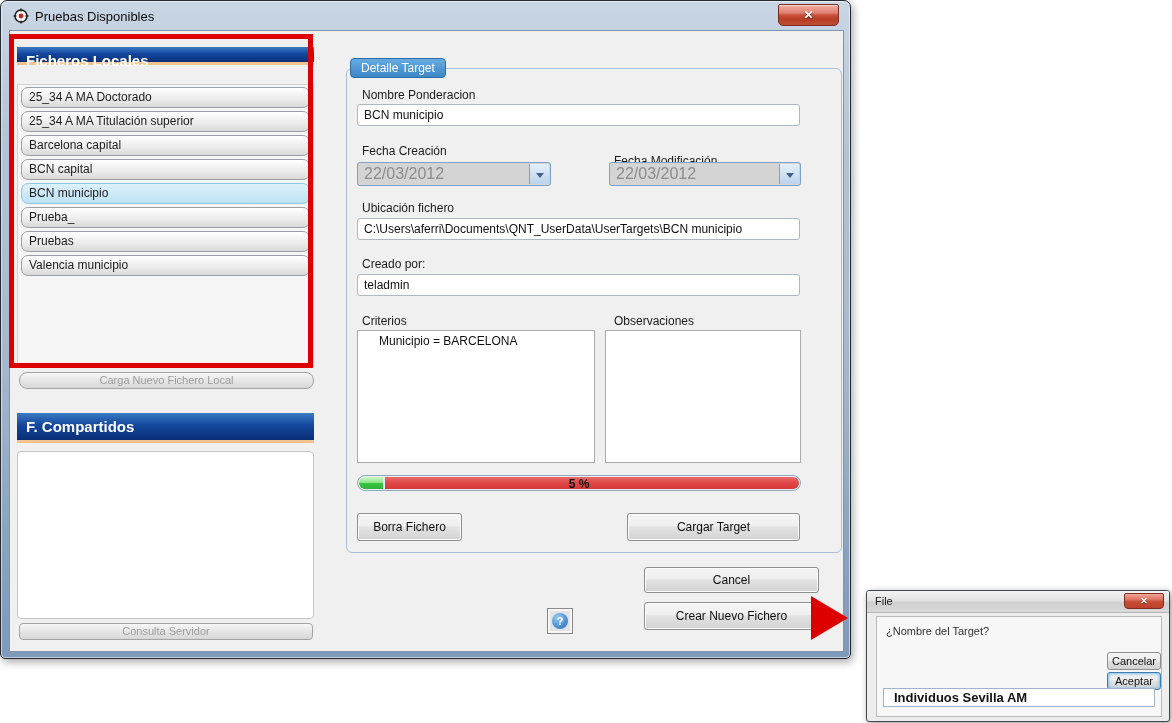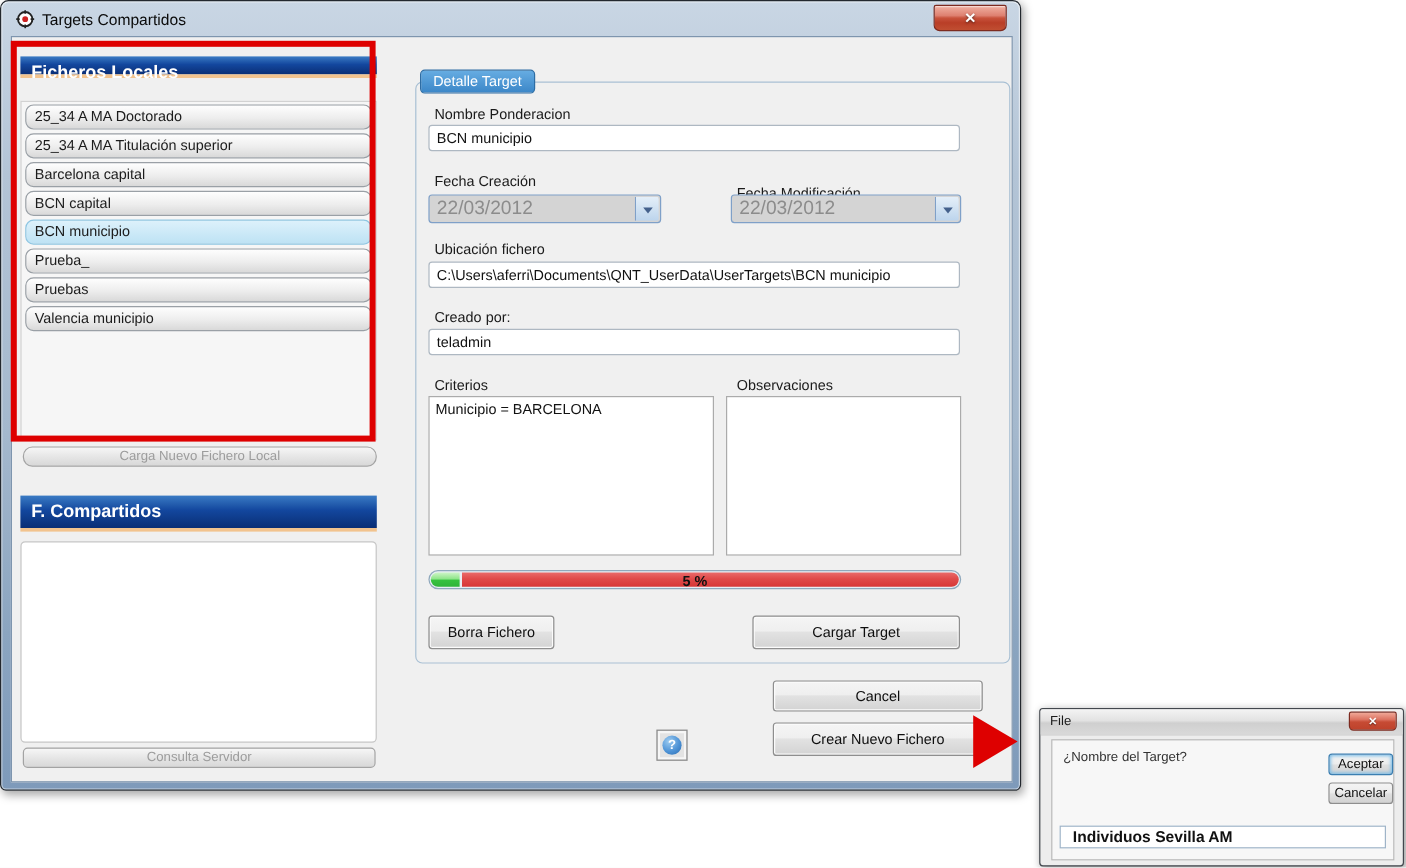--- a/index.html
+++ b/index.html
@@ -54,21 +54,21 @@
   .fld-label { position:absolute; font-size:12px; color:#1A1A1A; }
   .text-input { position:absolute; background:#FFFFFF; border:1px solid #AEB8C2; border-radius:3px;
     font-size:12px; color:#111; line-height:20px; padding-left:6px; white-space:nowrap; overflow:hidden; }
   .combo { position:absolute; height:24px; background:#D4D4D4; border:1px solid #7FA0C8;
     border-radius:3px; font-size:16px; color:#8C8C8C; line-height:22px; padding-left:6px; }
   .combo-btn { position:absolute; right:1px; top:1px; width:20px; height:20px; border-left:1px solid #7FA0C8;
     background:linear-gradient(180deg,#E4EFF9 0%,#BCD4EC 100%); border-radius:0 2px 2px 0; }
   .combo-arrow { position:absolute; left:6px; top:9px; width:0; height:0;
     border-left:4px solid transparent; border-right:4px solid transparent; border-top:5px solid #44618C; }
   .textarea { position:absolute; background:#FFFFFF; border:1px solid #ABABAB;
-    font-size:12px; color:#111; padding:3px 5px; }
+    font-size:12px; color:#111; padding:3px 21px; }
 
   
   .progress { position:absolute; left:356px; top:474px; width:444px; height:16px;
     border:1px solid #8FA8BC; border-radius:8px; background:#E8EEF4; padding:1px; overflow:hidden; }
   .progress-green { position:absolute; left:1px; top:1px; bottom:1px; width:5.5%;
     background:linear-gradient(180deg,#CFF5C8 0%,#8FE58A 45%,#35C23F 55%,#2FB43A 100%);
     border-radius:7px 0 0 7px; }
   .progress-red { position:absolute; left:6%; top:1px; bottom:1px; right:1px;
     background:linear-gradient(180deg,#EA6A6A 0%,#E04A4A 45%,#D73737 100%); border-radius:0 7px 7px 0; }
   .progress-label { position:absolute; left:0; top:1px; width:100%; text-align:center;
@@ -105,41 +105,41 @@
     border:1px solid #7D2B20; border-radius:2px 2px 4px 4px;
     background:linear-gradient(180deg,#F0A898 0%,#DC7260 40%,#C64B34 55%,#BE422B 100%);
     color:#FFF; font-size:9px; font-weight:bold; text-align:center; line-height:14px;
     text-shadow:0 1px 1px rgba(0,0,0,.55); }
   .fd-panel { position:absolute; left:9px; top:25px; width:286px; height:101px;
     background:#F7F7F7; border:1px solid #B9B9B9; }
   .fd-prompt { position:absolute; left:19px; top:34px; font-size:11px; color:#333; }
   .fd-btn { position:absolute; width:54px; height:18px; border:1px solid #8E8E8E; border-radius:3px;
     background:linear-gradient(180deg,#F4F4F4 0%,#EDEDED 45%,#DFDFDF 55%,#D2D2D2 100%);
     font-size:11px; color:#111; text-align:center; line-height:16px; }
-  .fd-btn.focused { border:1px solid #3C7FB1; box-shadow:inset 0 0 3px 1px #7ABDE8; }
+  .fd-btn.focused { border:1px solid #3C7FB1; box-shadow:inset 0 0 3px 1px #7ABDE8;margin-top:44px; }
   .fd-input { position:absolute; left:16px; top:97px; width:272px; height:19px;
     background:#FFFFFF; border:1px solid #9FB4C8; font-size:13px; font-weight:bold;
     color:#111; line-height:17px; padding-left:10px; white-space:nowrap; overflow:hidden; }
 </style>
 </head>
 <body>
 
 <div id="canvas">
 
   <div id="main-window">
     <div class="titlebar">
       <svg class="win-icon" viewBox="0 0 16 16">
         <circle cx="8" cy="8" r="6" fill="#FFFFFF" stroke="#222222" stroke-width="1.6"></circle>
         <line x1="8" y1="0.5" x2="8" y2="3.5" stroke="#222222" stroke-width="1.4"></line>
         <line x1="8" y1="12.5" x2="8" y2="15.5" stroke="#222222" stroke-width="1.4"></line>
         <line x1="0.5" y1="8" x2="3.5" y2="8" stroke="#222222" stroke-width="1.4"></line>
         <line x1="12.5" y1="8" x2="15.5" y2="8" stroke="#222222" stroke-width="1.4"></line>
         <circle cx="8" cy="8" r="2.4" fill="#CC2222"></circle>
       </svg>
-      <span class="win-title">Targets Compartidos</span>
+      <span class="win-title">Pruebas Disponibles</span>
       <div class="close-btn">✕</div>
     </div>
     <div class="client"></div>
 
     <div class="panel-header" style="left:16px; top:46px; width:297px; height:18px;">Ficheros Locales</div>
 
     <div class="listbox">
       <div class="list-item">25_34 A MA Doctorado</div>
       <div class="list-item">25_34 A MA Titulación superior</div>
       <div class="list-item">Barcelona capital</div>

